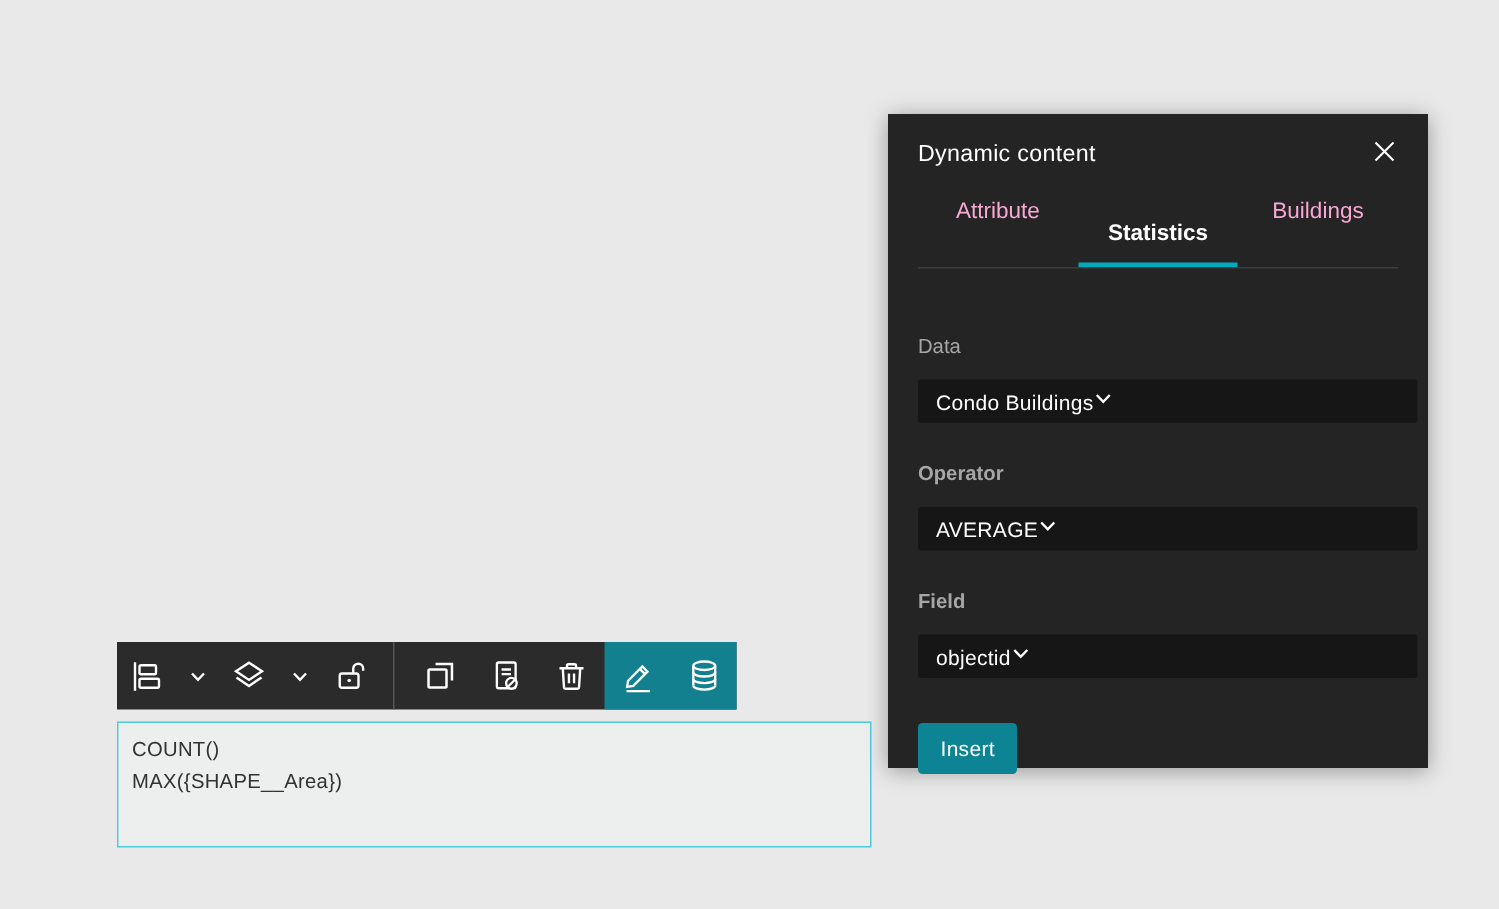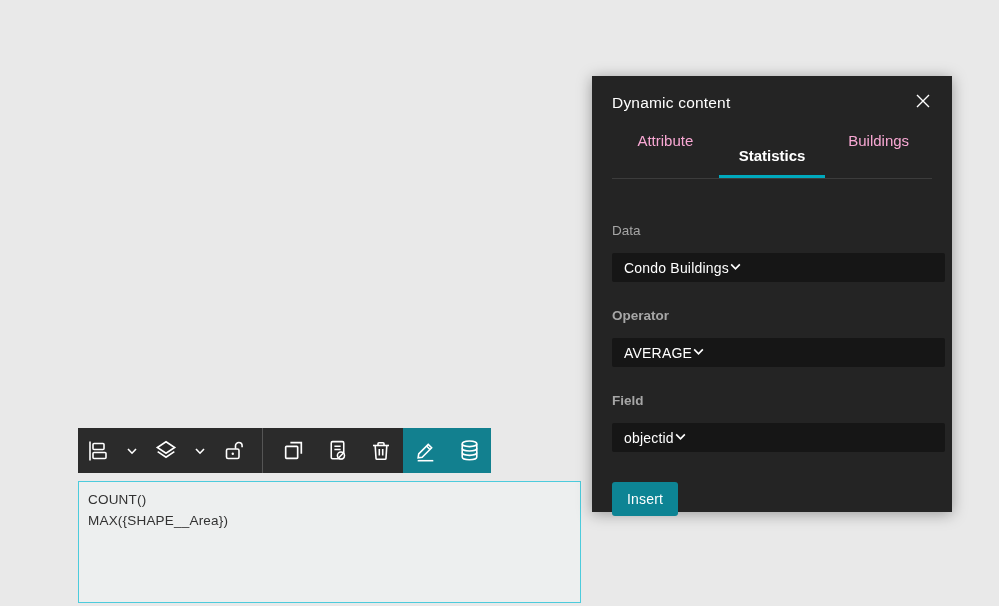--- a/index.html
+++ b/index.html
@@ -9,21 +9,21 @@
 
   
   .toolbar { position:absolute; left:78px; top:428px; height:45px; display:flex; align-items:stretch; background:#2b2b2b; }
   .tb-cell { display:flex; align-items:center; justify-content:center; height:100%; cursor:pointer; }
   .tb-cell.w40{ width:40px; } .tb-cell.w28{ width:28px; } .tb-cell.w44{ width:44px; }
   .tb-sep { width:1px; background:#555; margin:0 8px; }
   .tb-active { display:flex; background:#12808f; }
   .tb-cell svg { display:block; }
 
   
-  .textbox { position:absolute; left:78px; top:481px; width:503px; height:122px; background:#edefef; border:1px solid #4ccbdc; padding:7px 9px; cursor:text; }
+  .textbox { position:absolute; left:78px; top:481px; width:503px; height:84px; background:#edefef; border:1px solid #4ccbdc; padding:7px 9px; cursor:text; }
   .textbox .tline { font-size:13.5px; line-height:21px; color:#323232; letter-spacing:.2px; }
 
   
   .panel { position:absolute; left:592px; top:76px; width:360px; height:436px; background:#242424; color:#fff; box-shadow:0 2px 14px rgba(0,0,0,.35); }
   .panel-header { display:flex; align-items:center; justify-content:space-between; padding:18px 20px 12px 20px; }
   .panel-title { font-size:15.5px; color:#ffffff; letter-spacing:.2px; }
   .close-btn { width:18px; height:18px; display:flex; align-items:center; justify-content:center; cursor:pointer; }
 
   .tabs { display:flex; margin:0 20px; border-bottom:1px solid #3c3c3c; }
   .tab { flex:1; text-align:center; font-size:15px; color:#f9a8d4; padding:8px 0 11px 0; cursor:pointer; border-bottom:3px solid transparent; }

